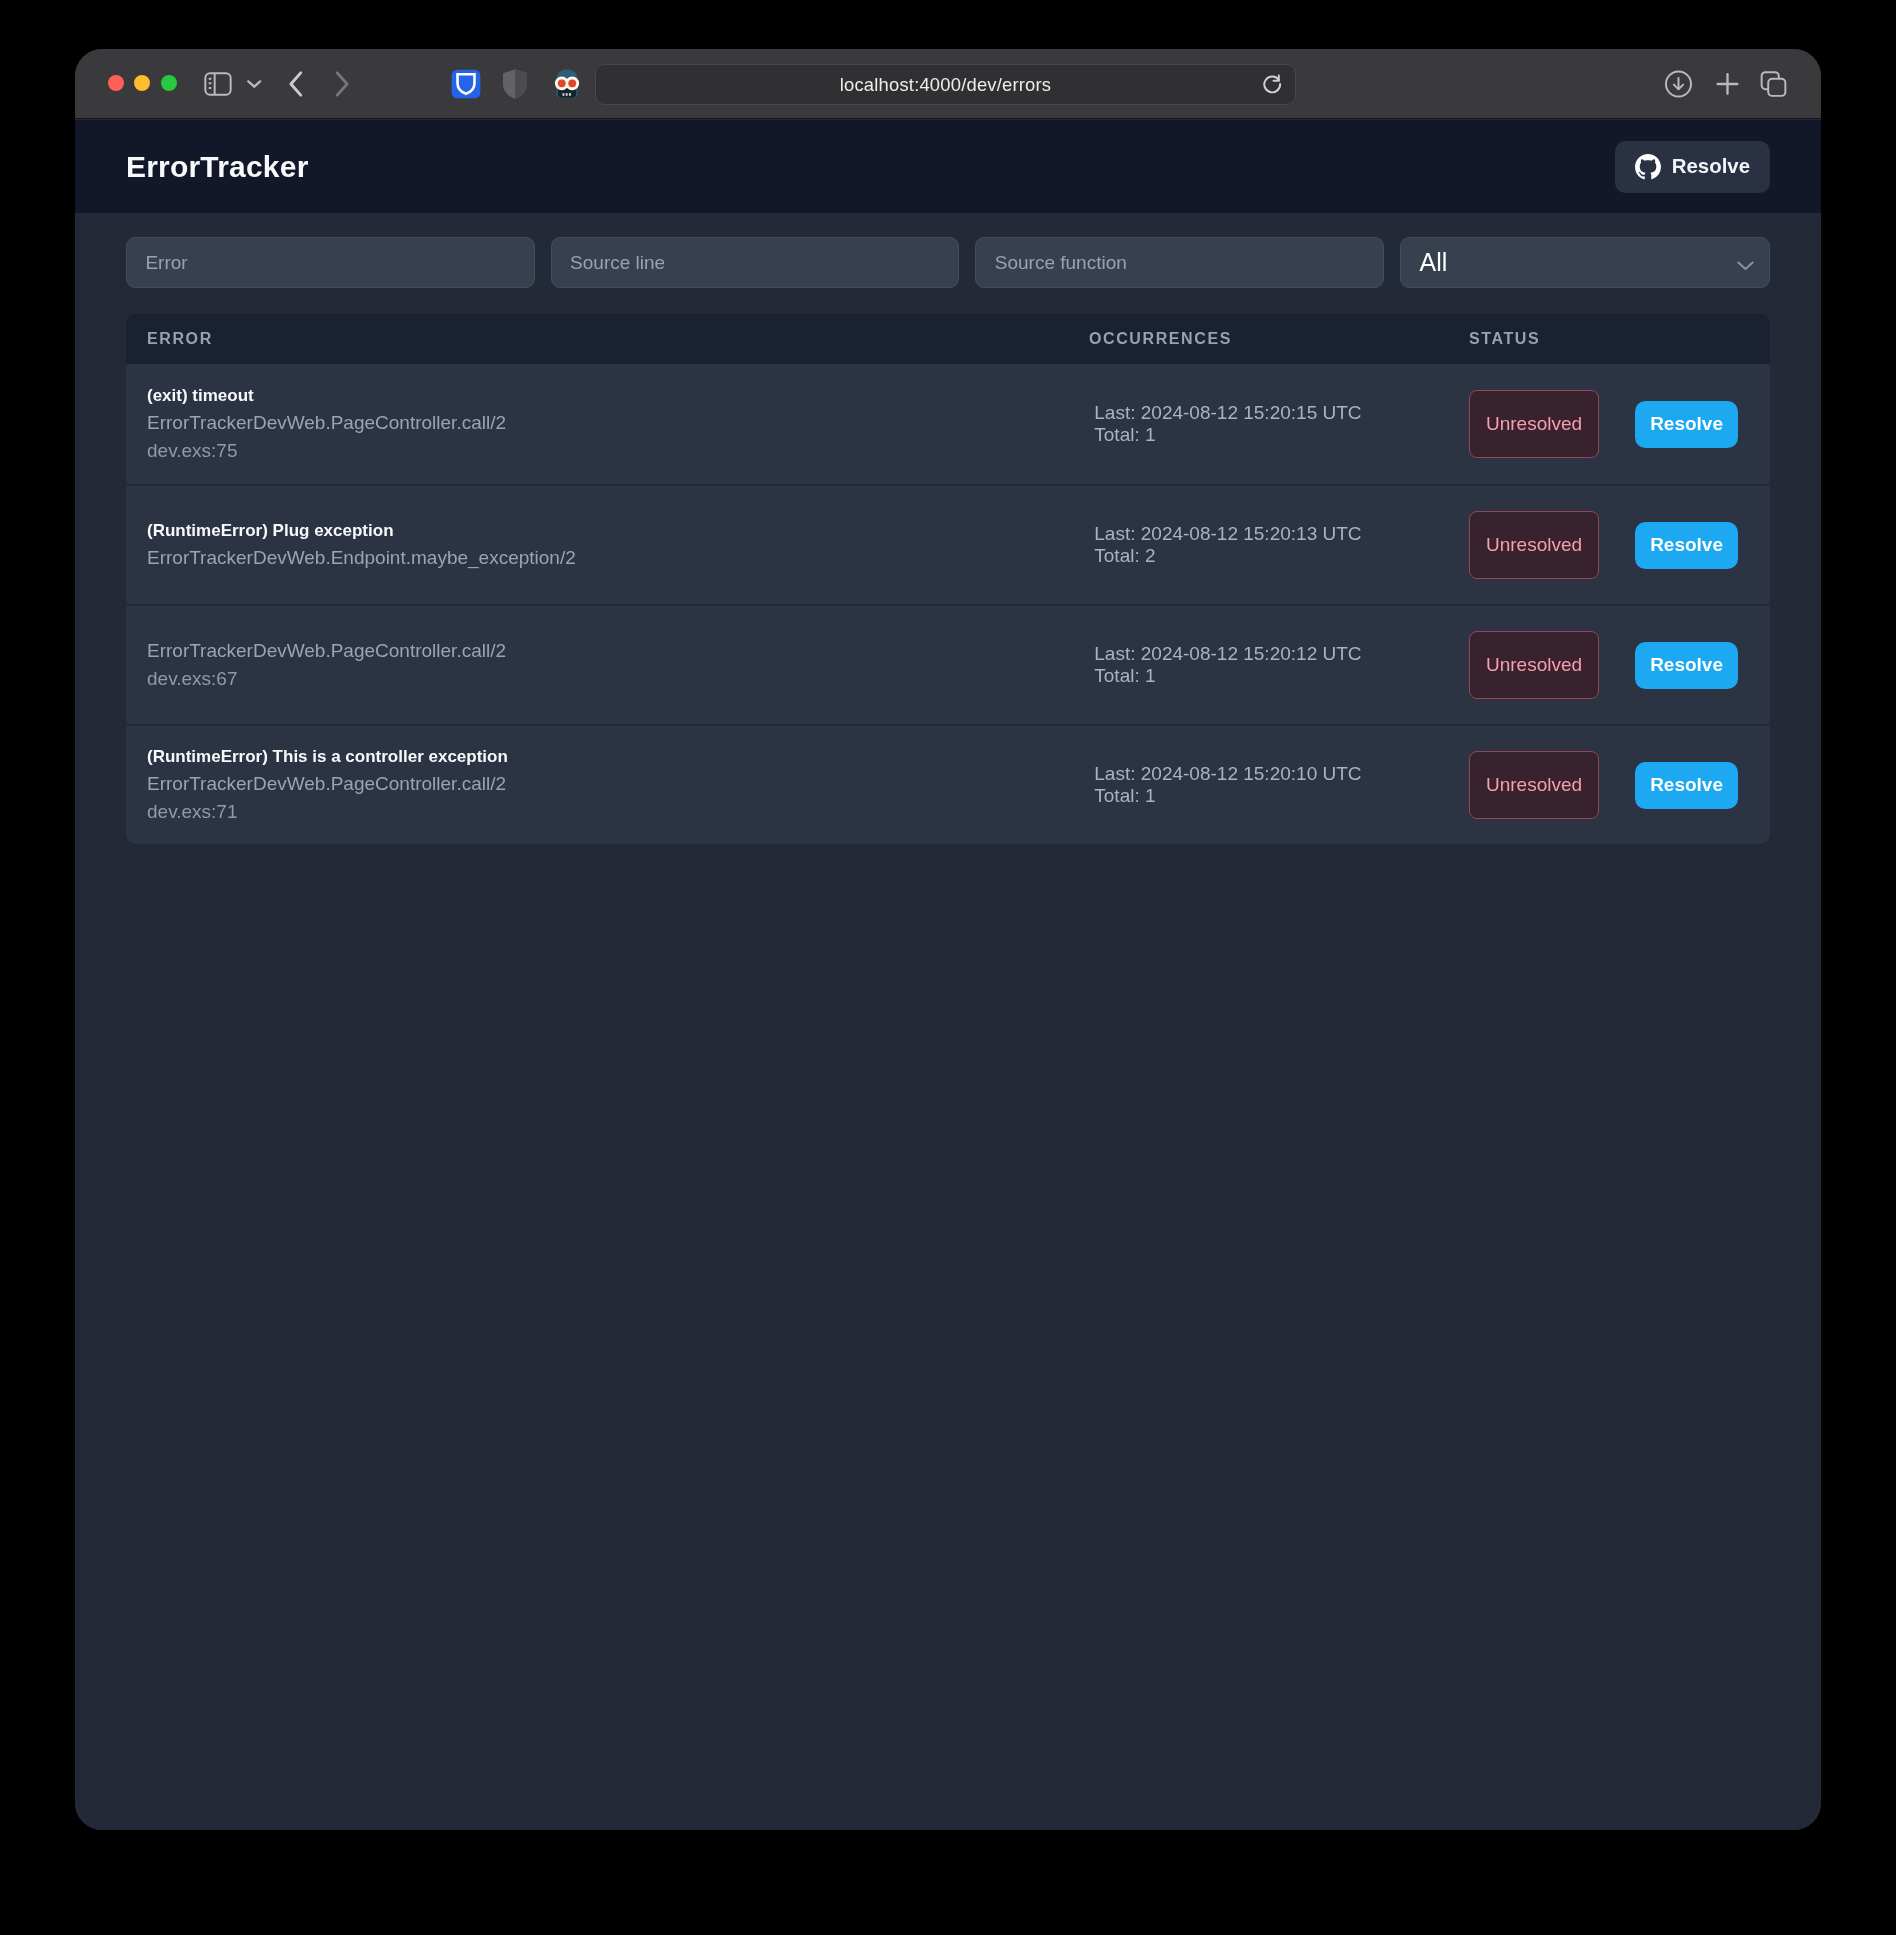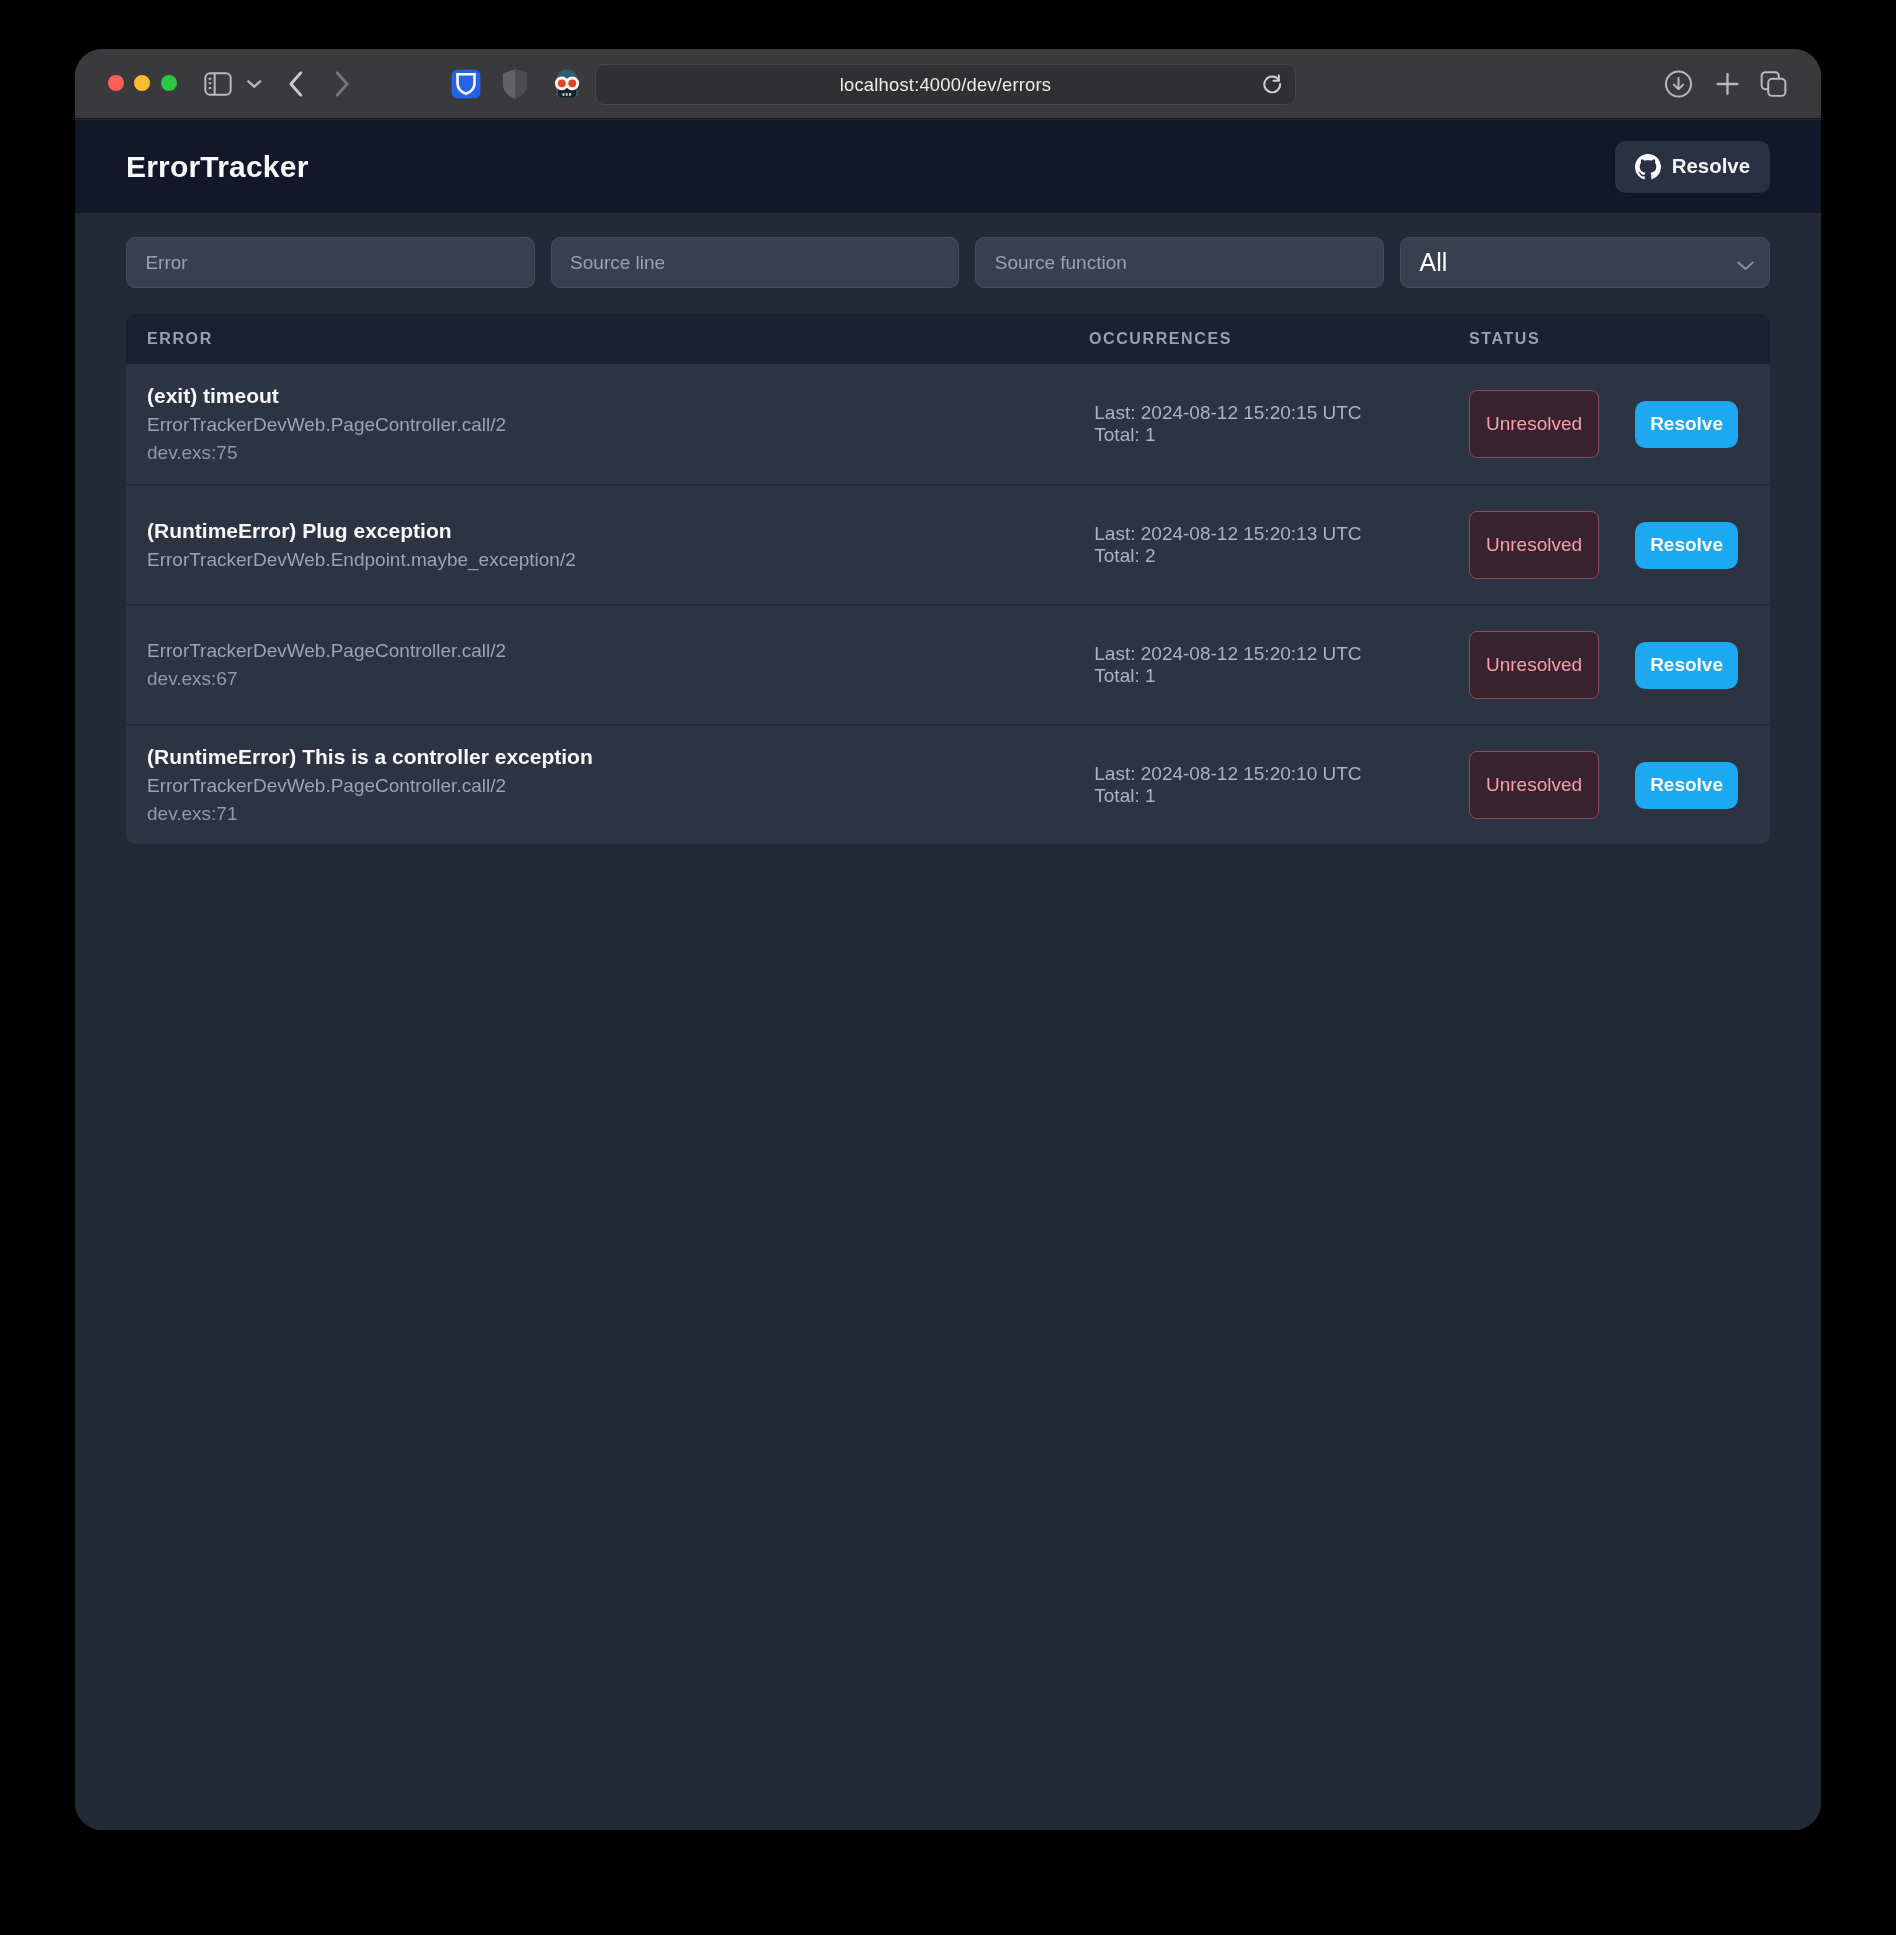--- a/index.html
+++ b/index.html
@@ -71,21 +71,21 @@
     background:#1a2130; height:50px;
   }
   .thead .th { color:#97a1b2; font-size:16px; font-weight:700; letter-spacing:1.6px; text-transform:uppercase; }
   .thead .th.err { padding-left:21px; }
   .row {
     display:grid; grid-template-columns:963px 380px 1fr; align-items:center;
     background:#2c3342; min-height:120px; cursor:pointer;
   }
   .row + .row { border-top:2.6px solid #232937; }
   .cell-error { padding:17px 13px 17px 21px; display:flex; flex-direction:column; gap:6px; }
-  .err-title { color:#f7f9fb; font-size:21px; font-weight:700; }
+  .err-title { color:#f7f9fb; font-size:17px; font-weight:700; }
   .err-fn    { color:#9aa4b5; font-size:19px; }
   .err-file  { color:#919aac; font-size:19px; }
   .cell-occ { display:flex; flex-direction:column; gap:0; padding-left:5.3px; }
   .occ-line { color:#aab3c2; font-size:19px; }
   .cell-status { display:flex; align-items:center; justify-content:space-between; padding-right:32px; }
   .badge {
     color:#f89fae; background:#38222d; border:1.3px solid #91485a; border-radius:8px;
     font-size:19px; font-weight:400; padding:22px 16px; white-space:nowrap;
   }
   .resolve-btn {

